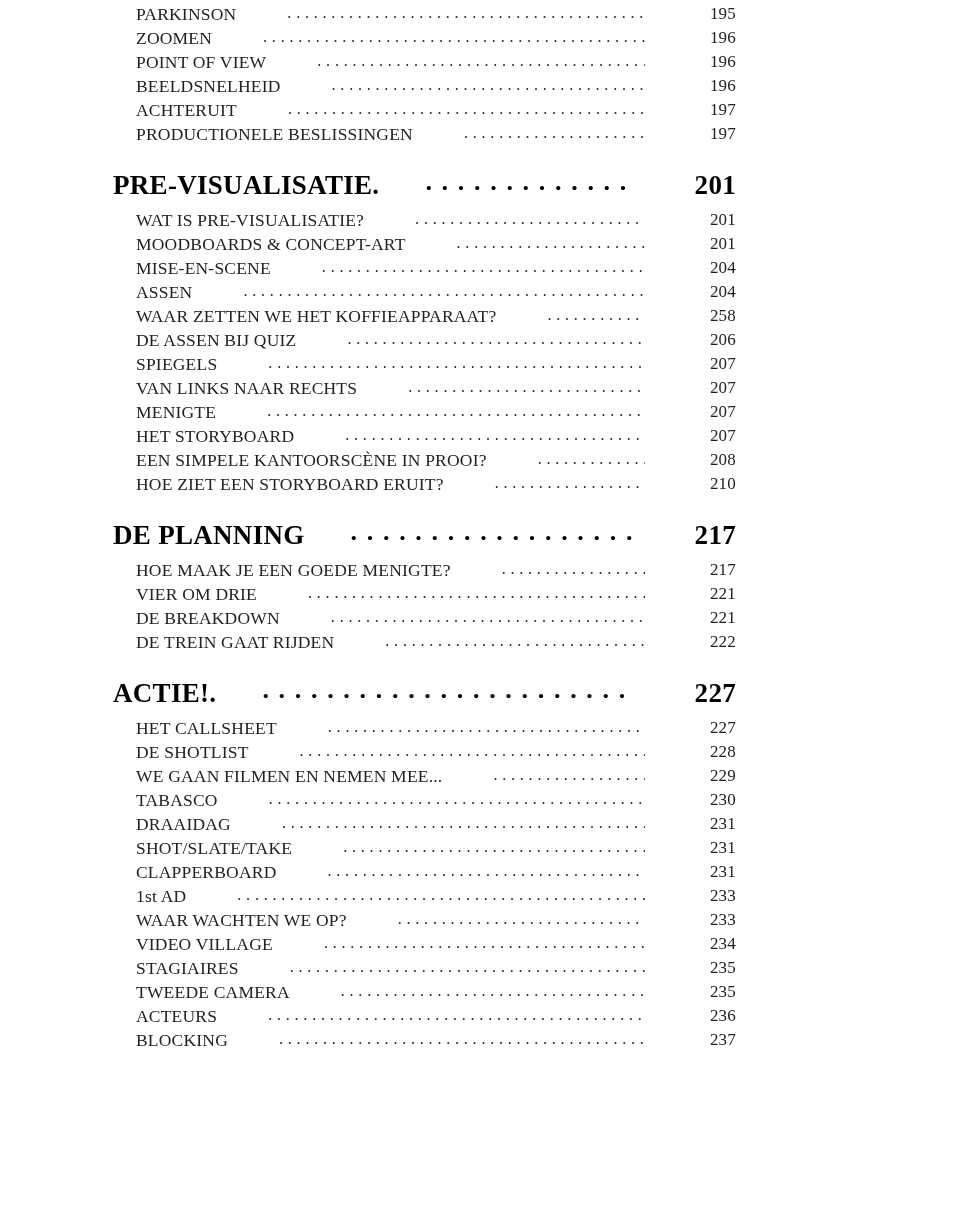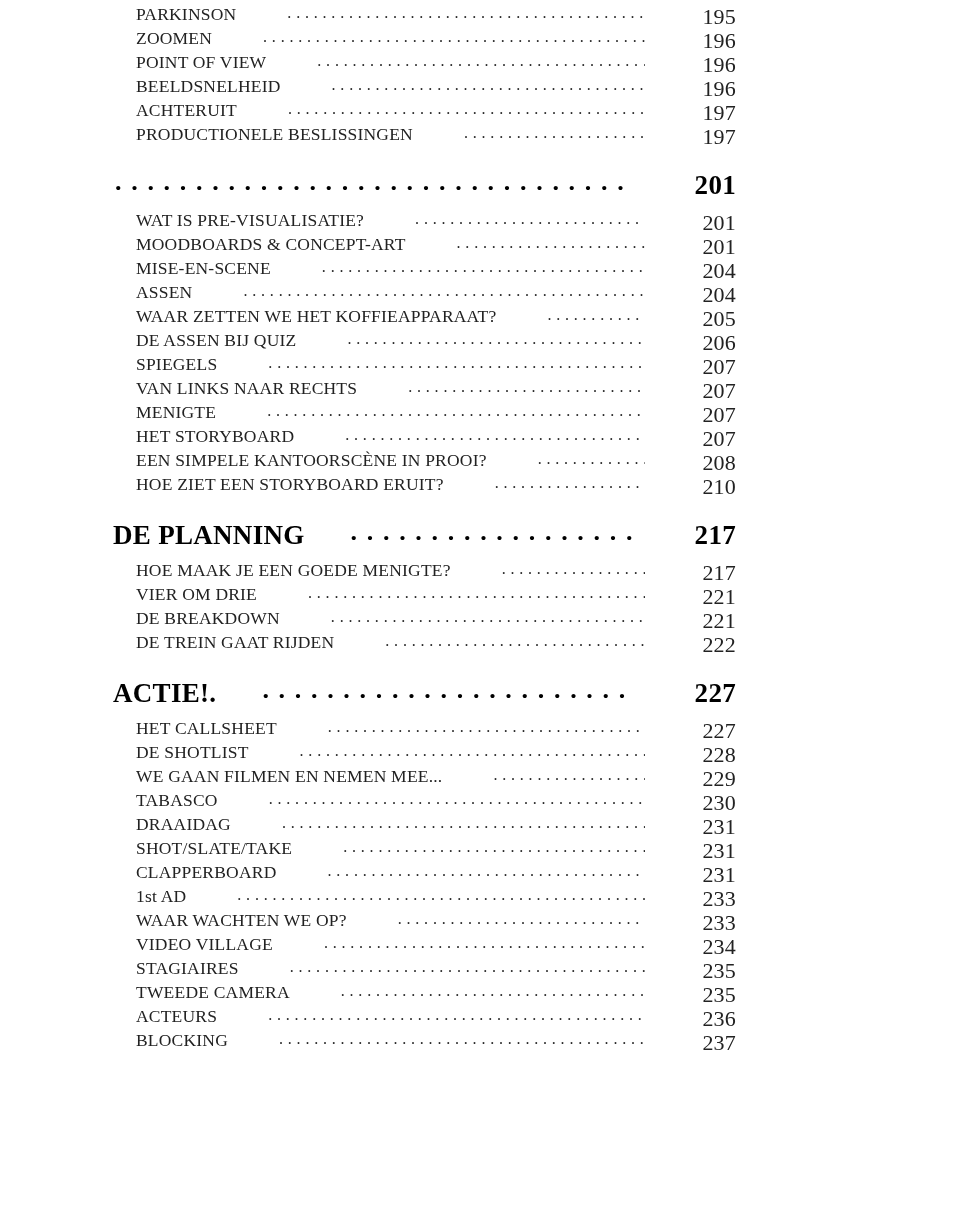--- a/index.html
+++ b/index.html
@@ -54,21 +54,21 @@
     left: 0;
     bottom: 0;
     font-size: 16px;
     letter-spacing: 0.4px;
     color: #2a2a2a;
     white-space: nowrap;
   }
   .entry .page {
     flex: 0 0 42px;
     text-align: right;
-    font-size: 22px;
+    font-size: 17px;
     padding-left: 3px;
   }
 
   
   .chapter {
     margin-left: 113px;
     width: 623px;
     height: 38px;
     font-weight: bold;
     font-size: 27px;
@@ -136,20 +136,21 @@
       <span class="title">ACHTERUIT</span>
       <span class="leader"></span>
       <span class="page">197</span>
     </div>
     <div class="row entry">
       <span class="title">PRODUCTIONELE BESLISSINGEN</span>
       <span class="leader"></span>
       <span class="page">197</span>
     </div>
     <div class="row chapter">
+      <span class="title">PRE-VISUALISATIE.</span>
       <span class="leader"></span>
       <span class="page">201</span>
     </div>
     <div class="row entry">
       <span class="title">WAT IS PRE-VISUALISATIE?</span>
       <span class="leader"></span>
       <span class="page">201</span>
     </div>
     <div class="row entry">
       <span class="title">MOODBOARDS &amp; CONCEPT-ART</span>
@@ -162,21 +163,21 @@
       <span class="page">204</span>
     </div>
     <div class="row entry">
       <span class="title">ASSEN</span>
       <span class="leader"></span>
       <span class="page">204</span>
     </div>
     <div class="row entry">
       <span class="title">WAAR ZETTEN WE HET KOFFIEAPPARAAT?</span>
       <span class="leader"></span>
-      <span class="page">205</span>
+      <span class="page">258</span>
     </div>
     <div class="row entry">
       <span class="title">DE ASSEN BIJ QUIZ</span>
       <span class="leader"></span>
       <span class="page">206</span>
     </div>
     <div class="row entry">
       <span class="title">SPIEGELS</span>
       <span class="leader"></span>
       <span class="page">207</span>

